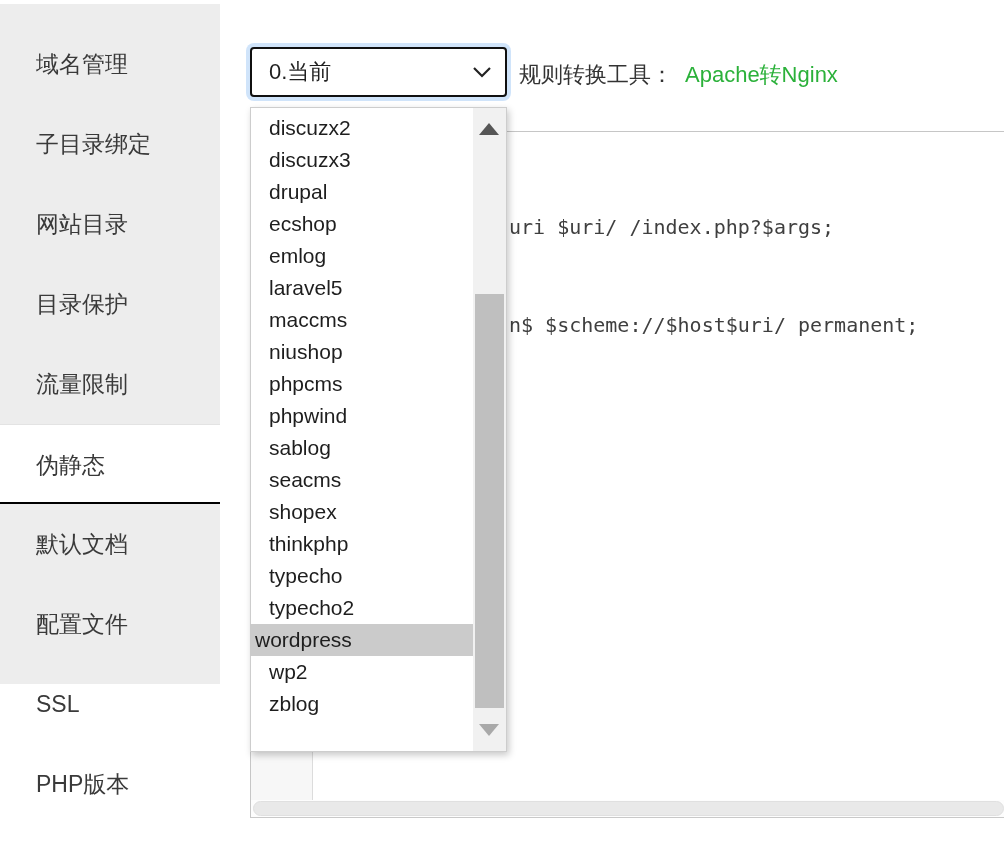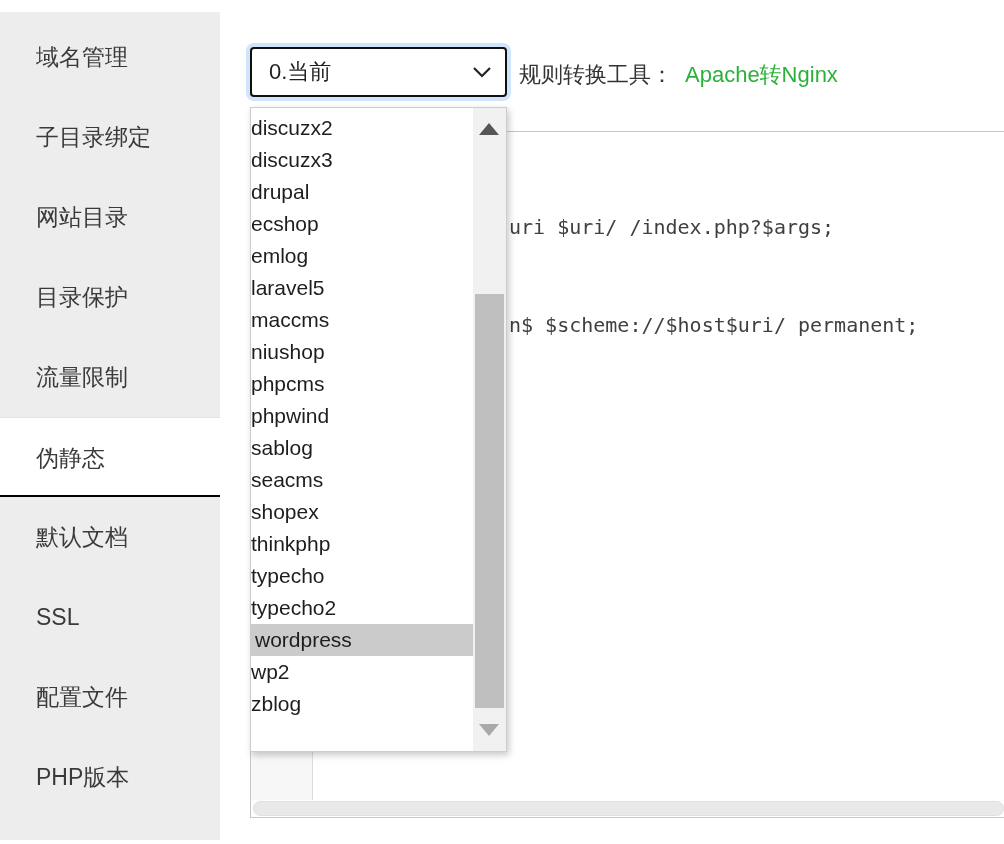--- a/index.html
+++ b/index.html
@@ -1,20 +1,20 @@
 <!DOCTYPE html>
 <html><head>
 <meta charset="utf-8">
 <style>
   html,body{margin:0;padding:0;background:#fff;}
   body{font-family:"Liberation Sans","DejaVu Sans",sans-serif;}
   #screen{position:relative;width:1004px;height:844px;overflow:hidden;background:#fff;}
 
   
-  .sidebar{position:absolute;left:0;top:12px;width:220px;height:828px;background:#ededed;padding-top:5px;box-sizing:border-box;}
+  .sidebar{position:absolute;left:0;top:4px;width:220px;height:680px;background:#ededed;padding-top:20px;box-sizing:border-box;}
   .side-item{height:80px;line-height:80px;padding-left:36px;font-size:23px;color:#3a3a3a;cursor:pointer;box-sizing:border-box;}
   .side-item.selected{background:#ffffff;border-top:1px solid #e3e3e3;border-bottom:2px solid #000000;}
 
   
   .tpl-select{position:absolute;left:250px;top:47px;width:257px;height:50px;background:#fff;
     border:2px solid #101010;border-radius:4px;box-sizing:border-box;display:flex;align-items:center;
     justify-content:space-between;padding:0 14px 0 17px;box-shadow:0 0 0 4px rgba(110,170,240,.32);cursor:pointer;}
   .tpl-select .val{font-size:22px;color:#1f1f1f;}
   .conv-row{position:absolute;left:519px;top:47px;height:56px;line-height:56px;font-size:22px;color:#333;white-space:nowrap;}
   .conv-link{color:#2bb13a;margin-left:12px;cursor:pointer;text-decoration:none;}
@@ -28,21 +28,21 @@
   .code-line.l1{top:215px;}
   .code-line.l2{top:313px;}
   .hscroll{position:absolute;left:251px;top:800px;width:753px;height:17px;background:#fdfdfd;}
   .hthumb{position:absolute;left:2px;top:1px;height:15px;width:751px;background:#e9e9e9;border:1px solid #e0e0e0;
     border-radius:8px;box-sizing:border-box;cursor:pointer;}
 
   
   .dropdown{position:absolute;left:250px;top:107px;width:257px;height:645px;background:#fff;
     border:1px solid #cdcdcd;box-sizing:border-box;box-shadow:2px 3px 7px rgba(0,0,0,.22);z-index:5;}
   .opt-list{position:absolute;left:0;top:4px;right:33px;}
-  .opt{height:32px;line-height:32px;font-size:21px;color:#1e1e1e;cursor:pointer;white-space:nowrap;overflow:hidden;}
+  .opt{height:32px;line-height:32px;padding-left:18px;font-size:21px;color:#1e1e1e;cursor:pointer;white-space:nowrap;overflow:hidden;}
   .opt.highlighted{background:#cbcbcb;margin-left:-1px;padding-left:5px;}
   .vscroll{position:absolute;top:0;bottom:0;right:0;width:33px;background:#f1f1f1;}
   .arrow-up{position:absolute;left:6px;top:15px;width:0;height:0;border-left:10px solid transparent;
     border-right:10px solid transparent;border-bottom:12px solid #565656;cursor:pointer;}
   .arrow-down{position:absolute;left:6px;top:616px;width:0;height:0;border-left:10px solid transparent;
     border-right:10px solid transparent;border-top:12px solid #a9a9a9;cursor:pointer;}
   .vthumb{position:absolute;left:2px;top:186px;width:29px;height:414px;background:#bfbfbf;cursor:pointer;}
 
   .chev{display:block;}
 </style>
@@ -68,24 +68,24 @@
       <div class="side-item">
         <span>流量限制</span>
       </div>
       <div class="side-item selected">
         <span>伪静态</span>
       </div>
       <div class="side-item">
         <span>默认文档</span>
       </div>
       <div class="side-item">
-        <span>SSL</span>
+        <span>配置文件</span>
       </div>
       <div class="side-item">
-        <span>配置文件</span>
+        <span>SSL</span>
       </div>
       <div class="side-item">
         <span>PHP版本</span>
       </div>
       <div class="side-item">
         <span>Tomcat</span>
       </div>
     </nav>
 
   <main>

